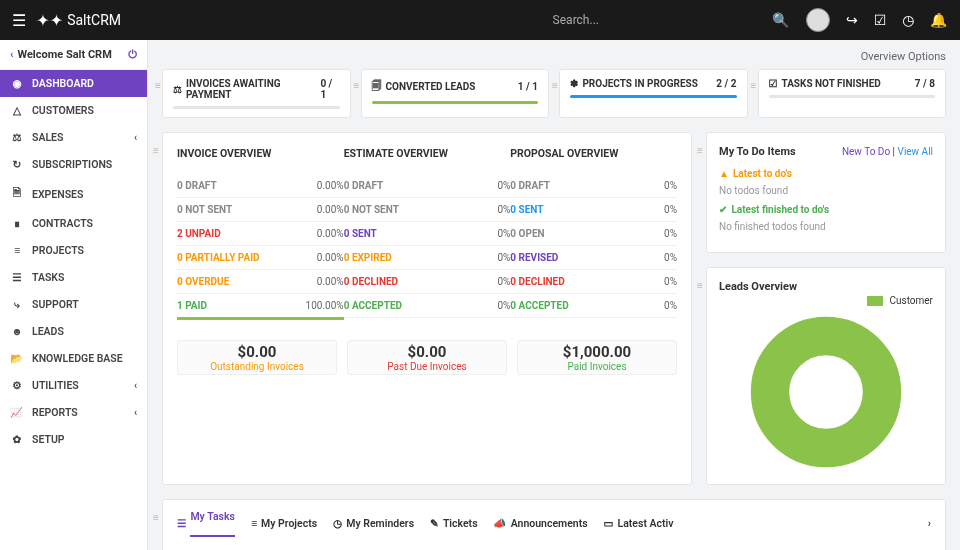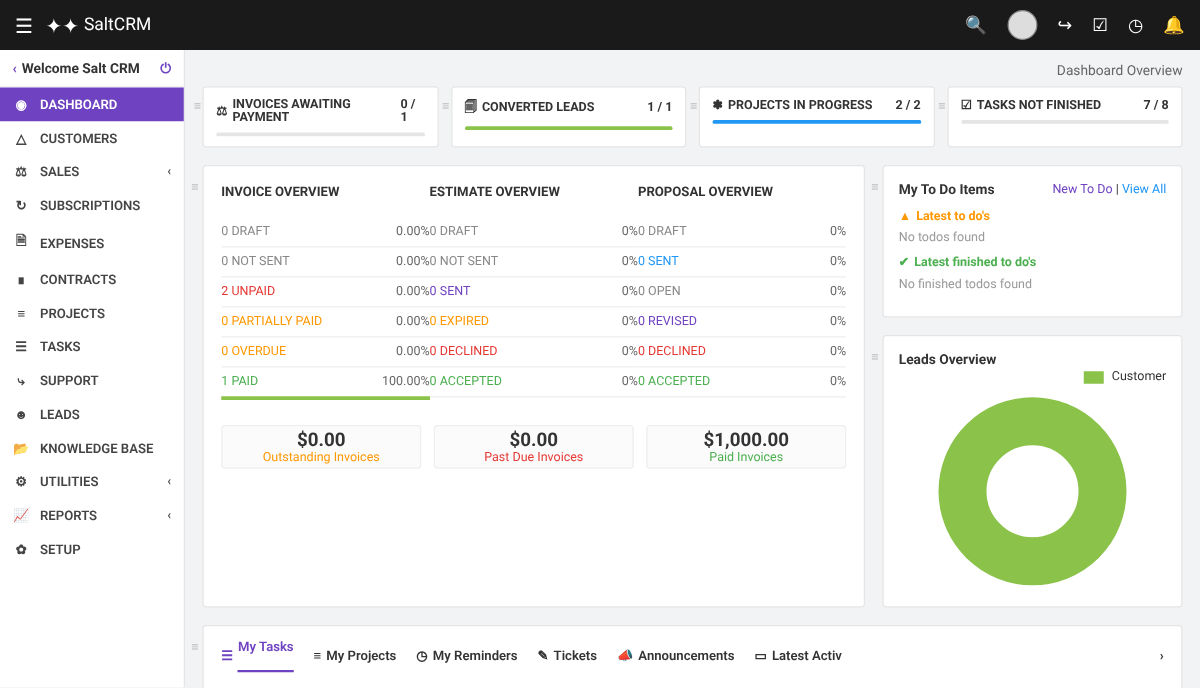--- a/index.html
+++ b/index.html
@@ -34,21 +34,21 @@
 .kpi-bar.green{background:#8bc34a}
 .kpi-bar.blue{background:#2196f3}
 .kpi-grip{position:absolute;left:-8px;top:10px;color:#bbb;font-size:10px}
 .row2{display:flex;gap:14px}
 .overview-card{flex:1;background:#fff;border:1px solid #e5e5e5;border-radius:3px;padding:14px;position:relative}
 .grip{position:absolute;left:-10px;top:12px;color:#bbb;font-size:10px}
 .ov-cols{display:flex;}
 .ov-col{flex:1}
 .ov-title{font-size:10.5px;font-weight:700;margin-bottom:14px}
 .ov-row{display:flex;justify-content:space-between;align-items:center;padding:6px 0;border-bottom:1px solid #eee;font-size:10px}
-.ov-label{font-weight:400}
+.ov-label{font-weight:700}
 .ov-pct{color:#666;font-size:10px}
 .c-gray{color:#888}
 .c-red{color:#e53935}
 .c-orange{color:#ff9800}
 .c-green{color:#4caf50}
 .c-purple{color:#6f42c1}
 .c-blue{color:#2196f3}
 .ov-row.green-bar{border-bottom:3px solid #8bc34a}
 .totals{display:flex;gap:10px;margin-top:20px}
 .total-box{flex:1;text-align:center;background:#fbfbfb;border:1px solid #eee;border-radius:3px;padding:2px}
@@ -81,20 +81,21 @@
 <body>
 
 <div class="topbar">
   <span class="hamburger">☰</span>
   <div class="logo">
     <span class="logo-icon">✦✦</span>
     <span>Salt</span>
       <b>CRM</b>
   </div>
   <div class="top-spacer"></div>
+  <input class="search-box" placeholder="Search..." style="">
   <div class="top-icons">
     <span>🔍</span>
     <span class="avatar"></span>
     <span>↪</span>
     <span>☑</span>
     <span>◷</span>
     <span>🔔</span>
   </div>
 </div>
 
@@ -161,21 +162,21 @@
           <span class="chev">‹</span>
         </div>
         <div class="nav-item">
           <span class="nav-icon">✿</span>
           <span>SETUP</span>
         </div>
       </div>
   </aside>
 
   <main class="main">
-    <div class="header-right">Dashboard Overview</div>
+    <div class="header-right">Overview Options</div>
 
     <div class="kpis" id="kpis">
         <div class="kpi">
           <span class="kpi-grip">≡</span>
           <div class="kpi-head">
             <span class="kpi-title">
               <span>⚖</span>
               <span>INVOICES AWAITING PAYMENT</span>
             </span>
             <span>0 / 1</span>

